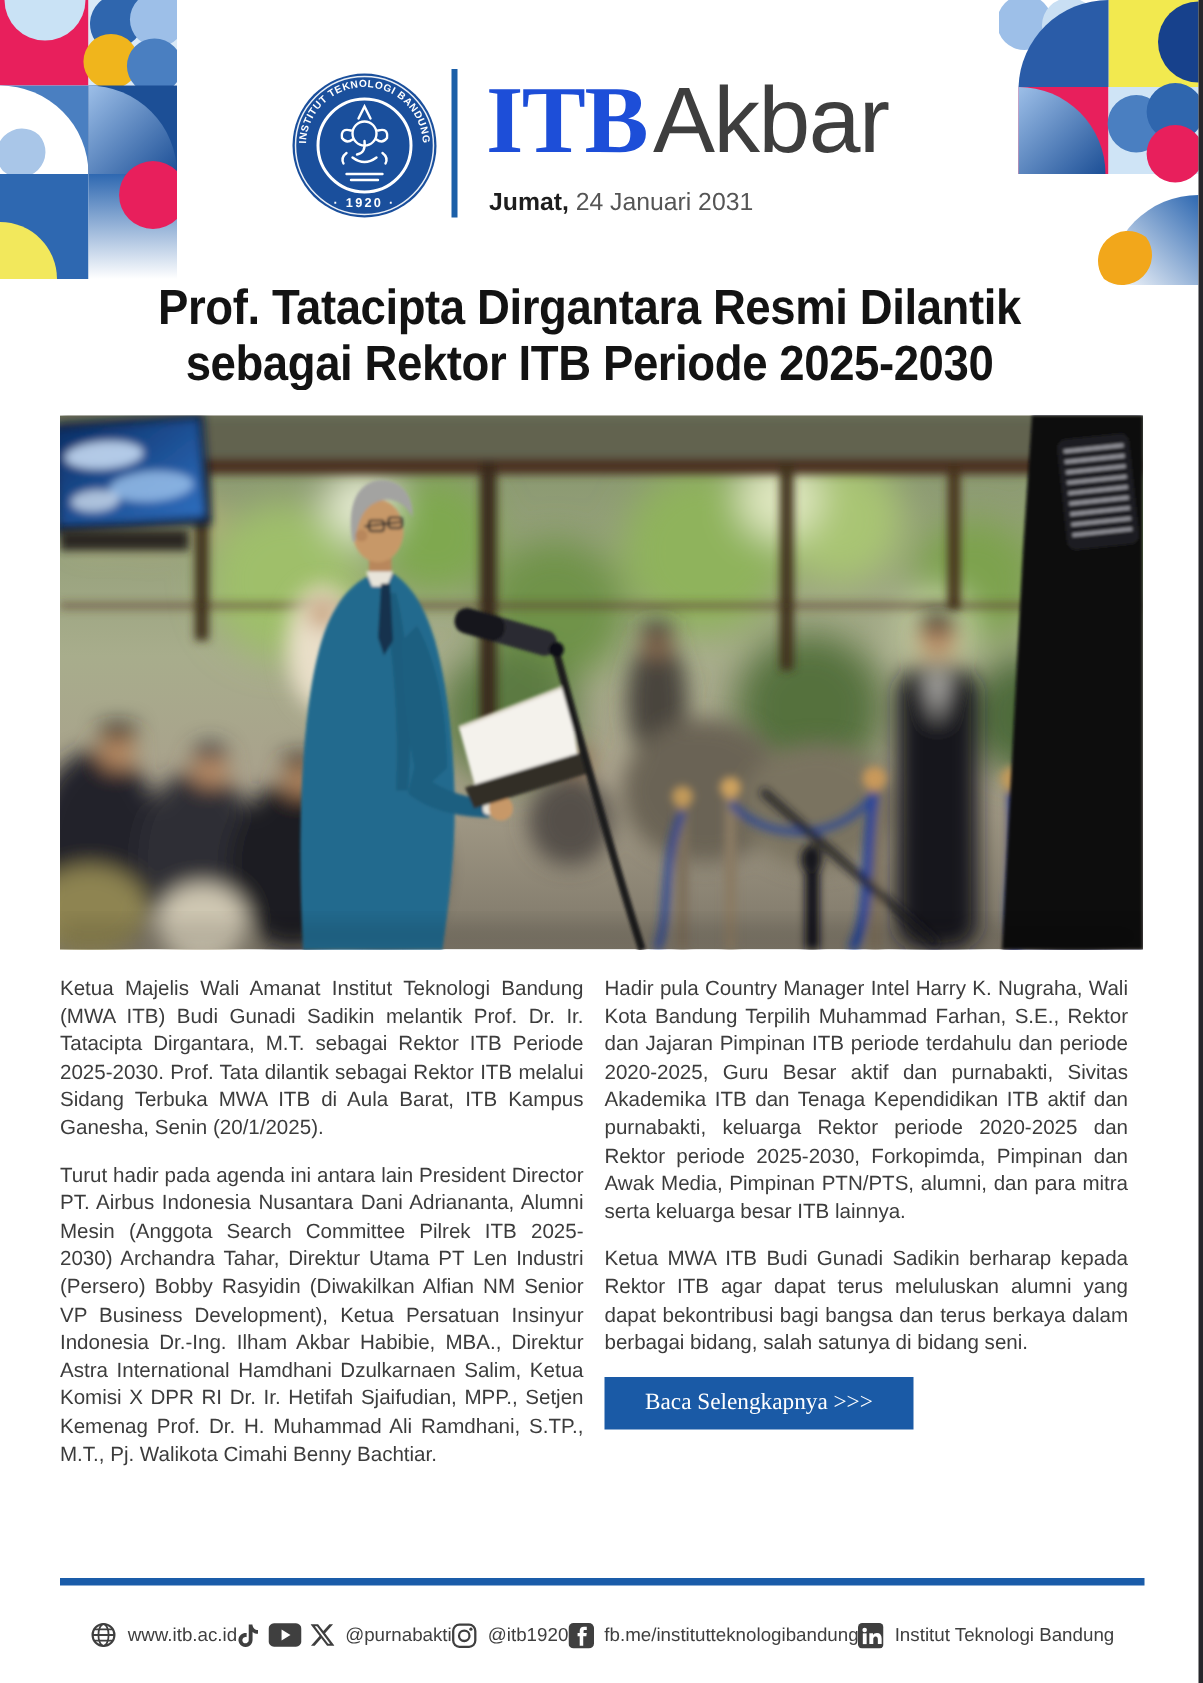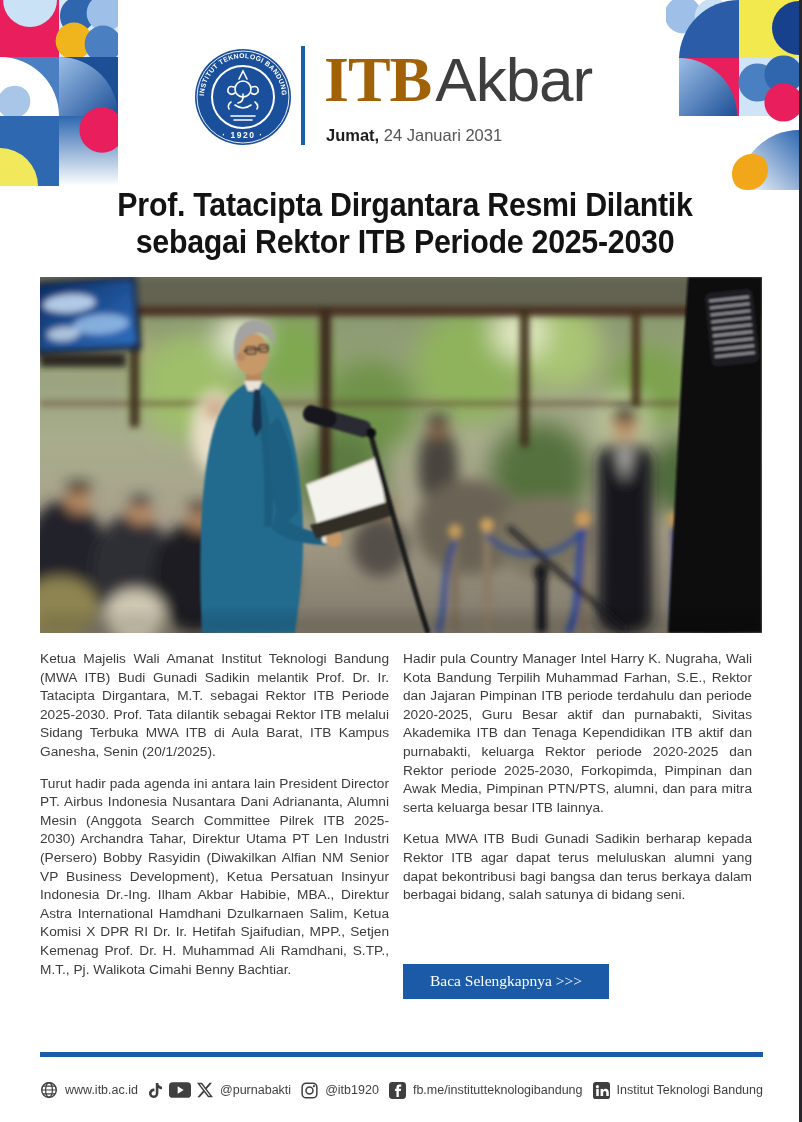--- a/index.html
+++ b/index.html
@@ -15,59 +15,59 @@
   .deco { position:absolute; top:0; display:block; }
   .deco-left { left:0; }
   .deco-right { right:3px; }
 
   
   .seal { position:absolute; left:193px; top:47px; width:100px; height:100px; }
   .hdr-divider { position:absolute; left:301px; top:46px; width:4px; height:99px; background:#1B5FA8; }
   .brand { position:absolute; left:324px; top:48px; white-space:nowrap; }
   .brand-primary {
     font-family:"Liberation Serif", serif; font-weight:bold;
-    font-size:64px; line-height:64px; color:#a16207; letter-spacing:-1px;
+    font-size:64px; line-height:64px; color:#1d4ed8; letter-spacing:-1px;
   }
   .brand-secondary {
     font-family:"Liberation Sans", sans-serif; font-weight:500;
     font-size:62px; line-height:64px; color:#3E3E3E; margin-left:4px; letter-spacing:-1px;
   }
   .dateline { position:absolute; left:326px; top:126px; font-size:16.5px; color:#555; }
   .dateline .day { font-weight:bold; color:#1d1d1d;margin-top:33px; }
 
   
-  .headline { position:absolute; left:44px; top:186px; width:722px; text-align:center; color:#131313; }
+  .headline { position:absolute; left:32px; top:186px; width:722px; text-align:center; color:#131313; }
   .headline .hl {
     display:block; white-space:nowrap; font-weight:bold;
     font-size:33px; line-height:37px; letter-spacing:-0.3px;
     transform:scaleX(0.92); transform-origin:50% 50%;
   }
 
   
   .photo-wrap { position:absolute; left:40px; top:277px; width:722px; height:356px; overflow:hidden; }
   .photo-wrap svg { display:block; }
 
   
   .article { position:absolute; left:40px; top:650px; width:723px; display:flex; gap:14px; }
   .col { width:349px; }
   .col p {
     margin:0 0 13px 0; text-align:justify;
     font-size:13.7px; line-height:18.6px; color:#3C3C3C;
   }
   .read-more {
-    display:inline-block; margin-top:46px; background:#1A5AA6; color:#ffffff;
+    display:inline-block; background:#1A5AA6; color:#ffffff;
     font-family:"Liberation Serif", serif; font-size:15.5px;
     padding:8px 27px 9px 27px; cursor:pointer;
   }
 
   
   .footer-line { position:absolute; left:40px; top:1052px; width:723px; height:5px; background:#1A5CA9; }
   .footer {
     position:absolute; left:40px; top:1072px; width:723px; height:36px;
-    display:flex; justify-content:space-between; align-items:center;
+    display:flex; justify-content:center; align-items:center;
     color:#3F3F3F; font-size:12.5px;
   }
   .fitem { display:flex; align-items:center; gap:7px; white-space:nowrap; }
   .fitem svg { display:block; color:#3F3F3F; }
   .icon-cluster { display:flex; align-items:center; gap:6px; }
 </style>
 </head>
 <body>
 
 <div class="page">

